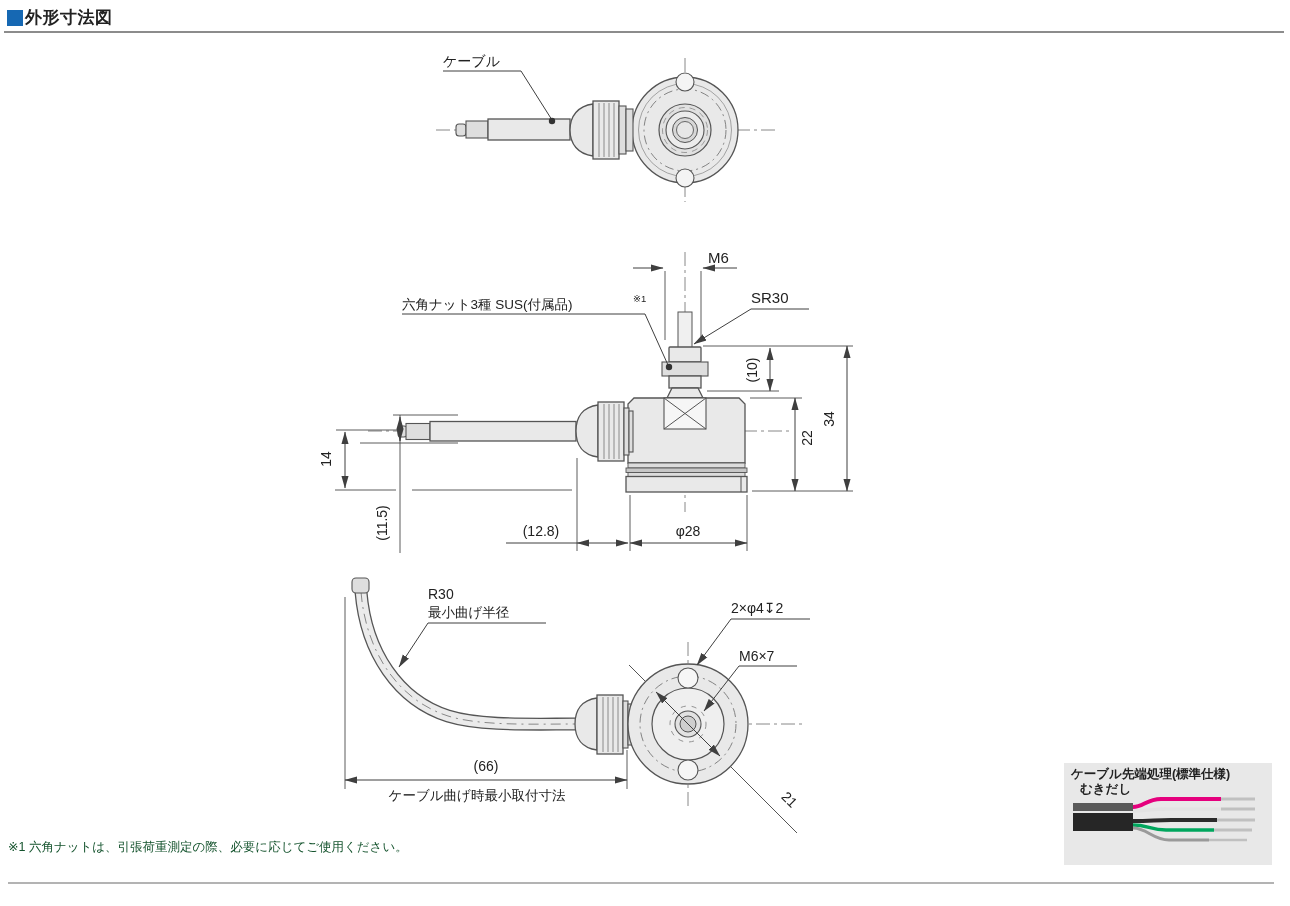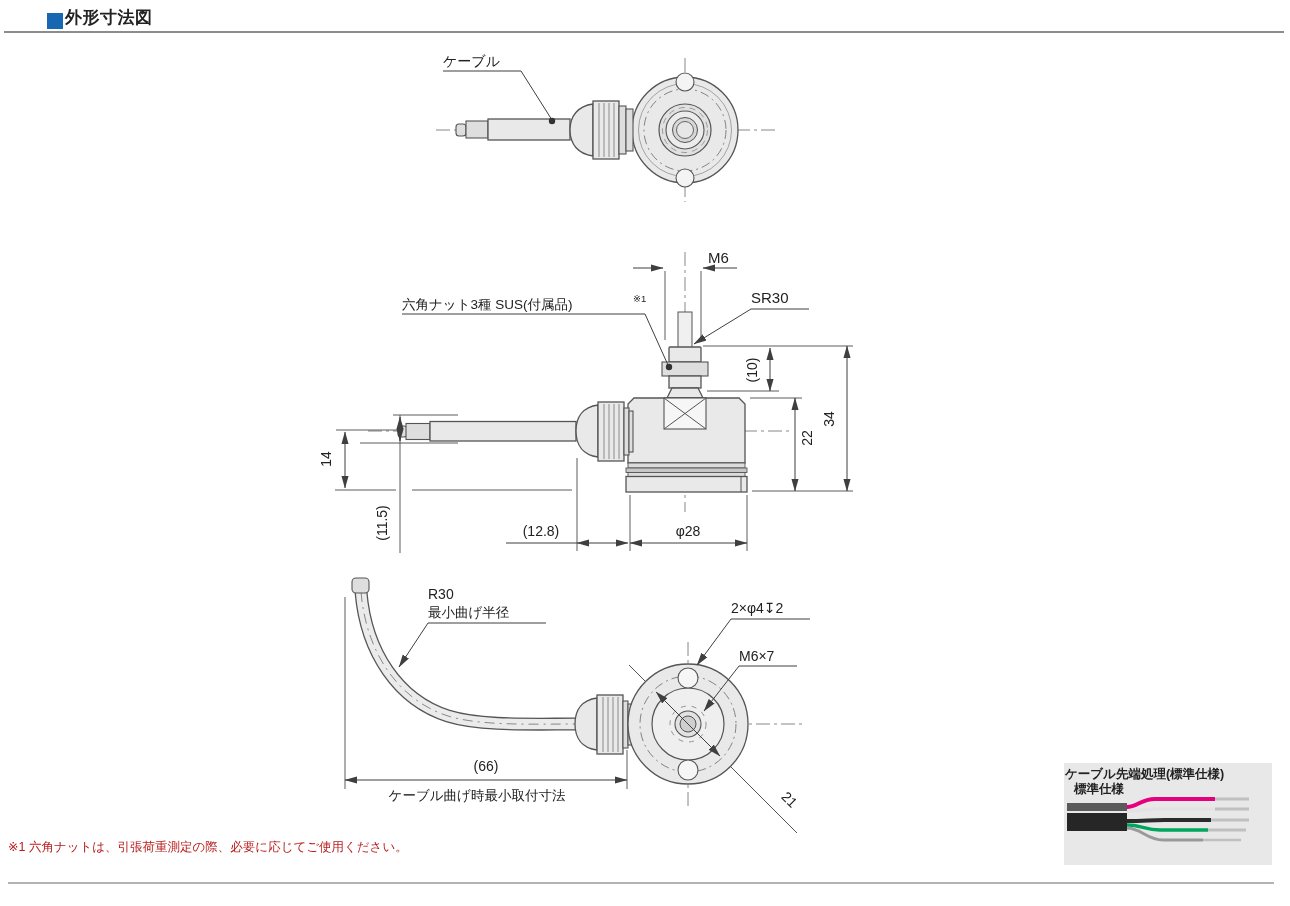--- a/index.html
+++ b/index.html
@@ -1,28 +1,28 @@
 <!DOCTYPE html>
 <html><head>
 <meta charset="utf-8">
 <style>
   html,body{margin:0;padding:0;}
   body{
     width:1290px;height:906px;position:relative;background:#ffffff;
     font-family:"Liberation Sans","DejaVu Sans",sans-serif;overflow:hidden;
   }
-  .header{position:absolute;left:7px;top:6px;display:flex;align-items:flex-end;gap:2px;margin-left:40px;}
+  .header{position:absolute;left:7px;top:6px;display:flex;align-items:center;gap:2px;}
   .accent-square{width:16px;height:16px;background:#1668b3;display:inline-block;}
   .page-title{font-size:17px;font-weight:bold;color:#222;margin:0;letter-spacing:.5px;}
   .rule-top{position:absolute;left:4px;top:31px;width:1280px;height:2px;background:#8c8c8c;}
   .rule-bottom{position:absolute;left:8px;top:882px;width:1266px;height:2px;background:#b3b3b3;}
   .drawing-svg{position:absolute;left:0;top:0;}
-  .footnote{position:absolute;left:8px;top:838px;font-size:12.5px;color:#b91c1c;line-height:1.45;}
+  .footnote{position:absolute;left:8px;top:838px;font-size:12.5px;color:#14532d;line-height:1.45;}
   .footnote .fn2{margin-left:25px;}
-  .cable-box{position:absolute;left:1064px;top:763px;width:208px;height:102px;background:#e8e8e8;box-sizing:border-box;padding:4px 1px;}
+  .cable-box{position:absolute;left:1064px;top:763px;width:208px;height:102px;background:#e8e8e8;box-sizing:border-box;padding:4px 7px;}
   .cable-box .cb-title{font-size:12.5px;font-weight:bold;color:#222;line-height:1.2;}
   .cable-box .cb-sub{font-size:12.5px;font-weight:bold;color:#222;margin-left:9px;line-height:1.2;}
   
   .ol{fill:#e9e9e9;stroke:#555;stroke-width:1.3;}
   .ol2{fill:#dedede;stroke:#555;stroke-width:1.1;}
   .white-face{fill:#f6f6f6;stroke:#555;stroke-width:1.1;}
   .thin{stroke:#555;stroke-width:1;fill:none;}
   .rib{stroke:#8a8a8a;stroke-width:1;fill:none;}
   .cl{stroke:#888;stroke-width:1;fill:none;stroke-dasharray:14 4 3 4;}
   .bolt{stroke:#777;stroke-width:.9;fill:none;stroke-dasharray:9 4 2 4;}
@@ -193,21 +193,21 @@
     <text class="t13" x="477" y="800" text-anchor="middle">ケーブル曲げ時最小取付寸法</text>
   </g>
 </svg>
 
 <div class="footnote">
   <div class="fn1">※1 六角ナットは、引張荷重測定の際、必要に応じてご使用ください。</div>
 </div>
 
 <div class="cable-box">
   <div class="cb-title">ケーブル先端処理(標準仕様)</div>
-  <div class="cb-sub">標準仕様</div>
+  <div class="cb-sub">むきだし</div>
   <svg width="192" height="52" viewBox="0 0 192 52">
     <rect x="2" y="6" width="60" height="8" fill="#5a5a5a"></rect>
     <rect x="2" y="16" width="60" height="18" fill="#262626"></rect>
     <path d="M150 2 H184" fill="none" stroke-width="3" stroke="#c0c0c0"></path>
     <path d="M62 10 C72 10 76 2 90 2 L150 2" fill="none" stroke-width="4" stroke="#e5007d"></path>
     <path d="M150 12 H184" fill="none" stroke-width="3" stroke="#c0c0c0"></path>
     <path d="M62 14 C75 14 80 12 95 12 L150 12" fill="none" stroke-width="3.5" stroke="#e3e3e3"></path>
     <path d="M146 23 H184" fill="none" stroke-width="3" stroke="#c0c0c0"></path>
     <path d="M62 24 C80 24 85 23 100 23 L146 23" fill="none" stroke-width="4" stroke="#2b2b2b"></path>
     <path d="M143 33 H181" fill="none" stroke-width="3" stroke="#c0c0c0"></path>

